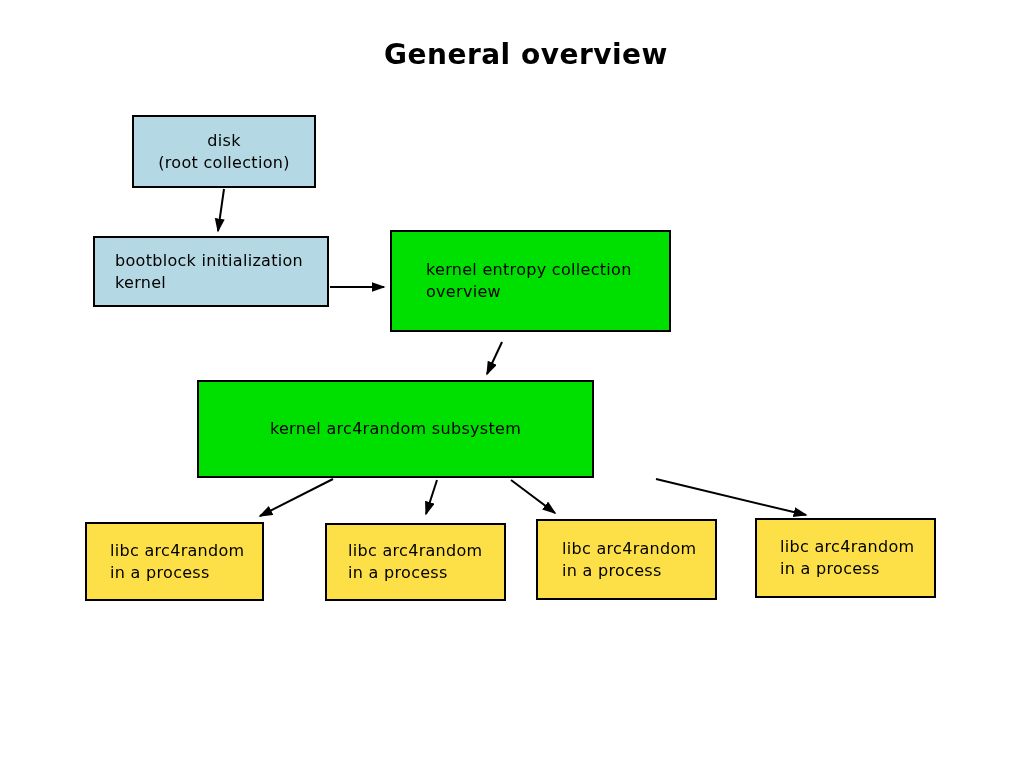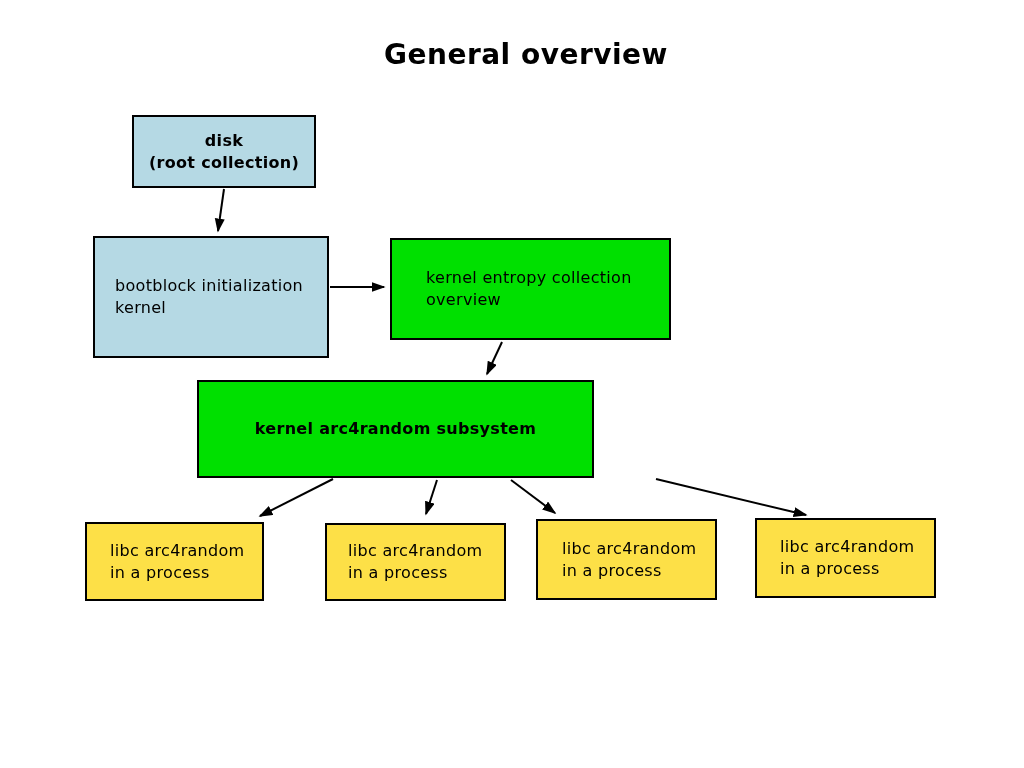--- a/index.html
+++ b/index.html
@@ -36,26 +36,26 @@
     justify-content: center;
     font-size: 16px;
     line-height: 22px;
     color: #000000;
     letter-spacing: 0.3px;
   }
   .node.blue   { background: #b5d9e4; }
   .node.green  { background: #00e000; }
   .node.orange { background: #fde047; }
 
-  .node.center { align-items: center; text-align: center; font-weight: bold; }
+  .node.center { align-items: center; text-align: center; }
 
   
   #node-disk      { left: 132px; top: 115px; width: 184px; height: 73px;  }
-  #node-bootblock { left: 93px;  top: 236px; width: 236px; height: 122px; padding-left: 20px; }
-  #node-entropy   { left: 390px; top: 238px; width: 281px; height: 102px; padding-left: 34px; }
+  #node-bootblock { left: 93px;  top: 236px; width: 236px; height: 71px; padding-left: 20px; }
+  #node-entropy   { left: 390px; top: 230px; width: 281px; height: 102px; padding-left: 34px; }
   #node-subsystem { left: 197px; top: 380px; width: 397px; height: 98px;  }
   #node-libc-0    { left: 85px;  top: 522px; width: 179px; height: 79px; padding-left: 23px; }
   #node-libc-1    { left: 325px; top: 523px; width: 181px; height: 78px; padding-left: 21px; }
   #node-libc-2    { left: 536px; top: 519px; width: 181px; height: 81px; padding-left: 24px; }
   #node-libc-3    { left: 755px; top: 518px; width: 181px; height: 80px; padding-left: 23px; }
 
   .arrows {
     position: absolute;
     left: 0;
     top: 0;

